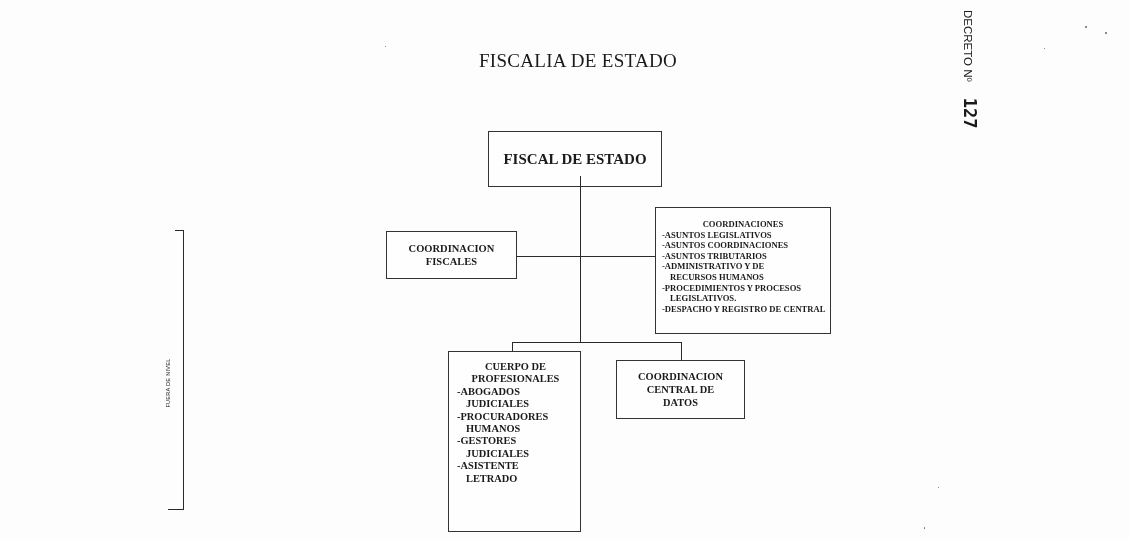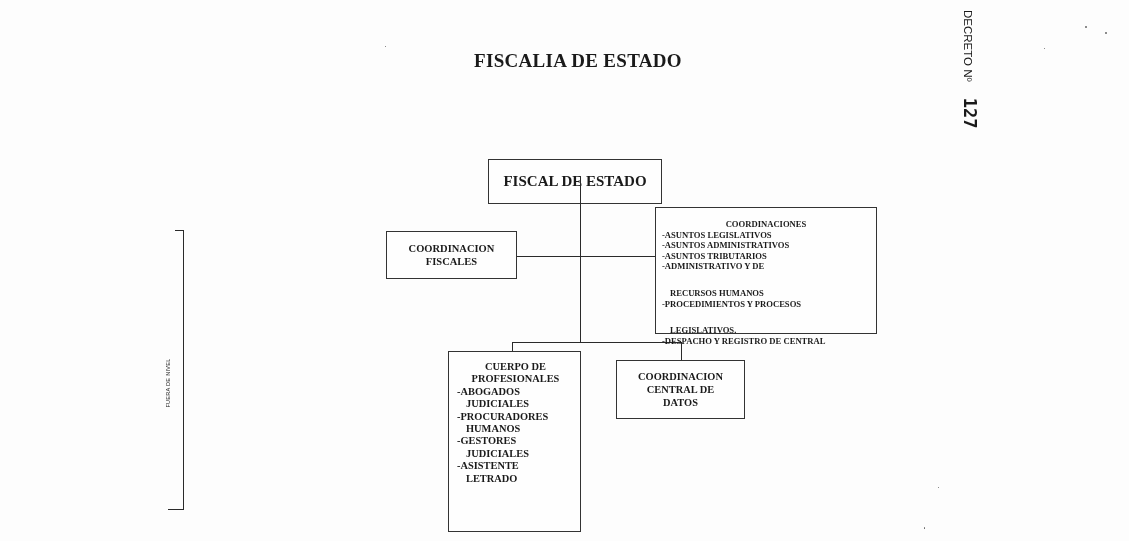--- a/index.html
+++ b/index.html
@@ -1,27 +1,27 @@
 <!DOCTYPE html>
 <html><head>
 <meta charset="utf-8">
 <style>
   html, body { margin:0; padding:0; }
   body { width:1129px; height:541px; background:#fdfdfd; position:relative; overflow:hidden;
          font-family:"Liberation Serif", "DejaVu Serif", serif; color:#1a1a1a; }
   .abs { position:absolute; }
-  .title { left:438px; top:50px; width:280px; text-align:center; font-size:19px; font-weight:bold; letter-spacing:0.3px; }
+  .title { left:438px; top:50px; width:280px; text-align:center; font-size:19px; font-weight:normal; letter-spacing:0.3px; }
   .box { position:absolute; border:1.3px solid #333; background:#fefefe; box-sizing:border-box; font-weight:bold; }
   .line { position:absolute; background:#2a2a2a; }
-  .fiscal { left:488px; top:131px; width:174px; height:45px; display:flex; align-items:center; justify-content:center; font-size:15px;margin-top:28px; }
+  .fiscal { left:488px; top:131px; width:174px; height:56px; display:flex; align-items:center; justify-content:center; font-size:15px; }
   .cgeneral { left:386px; top:231px; width:131px; height:48px; display:flex; flex-direction:column; align-items:center; justify-content:center; font-size:10.5px; line-height:13px; text-align:center; }
-  .coords { left:655px; top:207px; width:222px; height:127px; font-size:8.6px; line-height:10.6px; padding:11px 6px 0 6px; }
+  .coords { left:655px; top:207px; width:176px; height:127px; font-size:8.6px; line-height:10.6px; padding:11px 6px 0 6px; }
   .coords .hdr { text-align:center; }
   .coords .item { white-space:nowrap; }
-  .coords .cont { padding-left:8px;margin-top:16px; }
+  .coords .cont { padding-left:8px; }
   .cuerpo { left:448px; top:351px; width:133px; height:181px; font-size:10.4px; line-height:12.4px; padding:9px 6px 0 8px; }
   .cuerpo .hdr { text-align:center; }
   .cuerpo .cont { padding-left:9px; }
   .central { left:616px; top:360px; width:129px; height:59px; display:flex; flex-direction:column; align-items:center; justify-content:center; font-size:10.4px; line-height:13px; text-align:center; }
   .fuera { left:118px; top:380px; width:100px; text-align:center; font-family:"Liberation Sans", sans-serif; font-size:5.5px; transform:rotate(-90deg); transform-origin:center; letter-spacing:0.3px; }
   .decreto { left:900px; top:70px; width:140px; text-align:left; font-family:"Liberation Sans", sans-serif; font-size:11.5px; transform:rotate(90deg); transform-origin:center; white-space:nowrap; }
   .decreto .num { font-family:"DejaVu Sans Mono", monospace; font-weight:bold; font-size:17px; margin-left:16px; }
   .speck { position:absolute; width:2px; height:2px; background:#666; border-radius:1px; }
 </style>
 </head>
@@ -40,21 +40,21 @@
 <div class="line" style="left:681px; top:342px; width:1.2px; height:18px;"></div>
 
 <div class="box cgeneral">
   <span>COORDINACION</span>
   <span>FISCALES</span>
 </div>
 
 <div class="box coords">
   <div class="hdr">COORDINACIONES</div>
   <div class="item">-ASUNTOS LEGISLATIVOS</div>
-  <div class="item">-ASUNTOS ADMINISTRATIVOS</div>
+  <div class="item">-ASUNTOS COORDINACIONES</div>
   <div class="item">-ASUNTOS TRIBUTARIOS</div>
   <div class="item">-ADMINISTRATIVO Y DE</div>
   <div class="item cont">RECURSOS HUMANOS</div>
   <div class="item">-PROCEDIMIENTOS Y PROCESOS</div>
   <div class="item cont">LEGISLATIVOS.</div>
   <div class="item">-DESPACHO Y REGISTRO DE CENTRAL</div>
 </div>
 
 <div class="box cuerpo">
   <div class="hdr">CUERPO DE</div>

